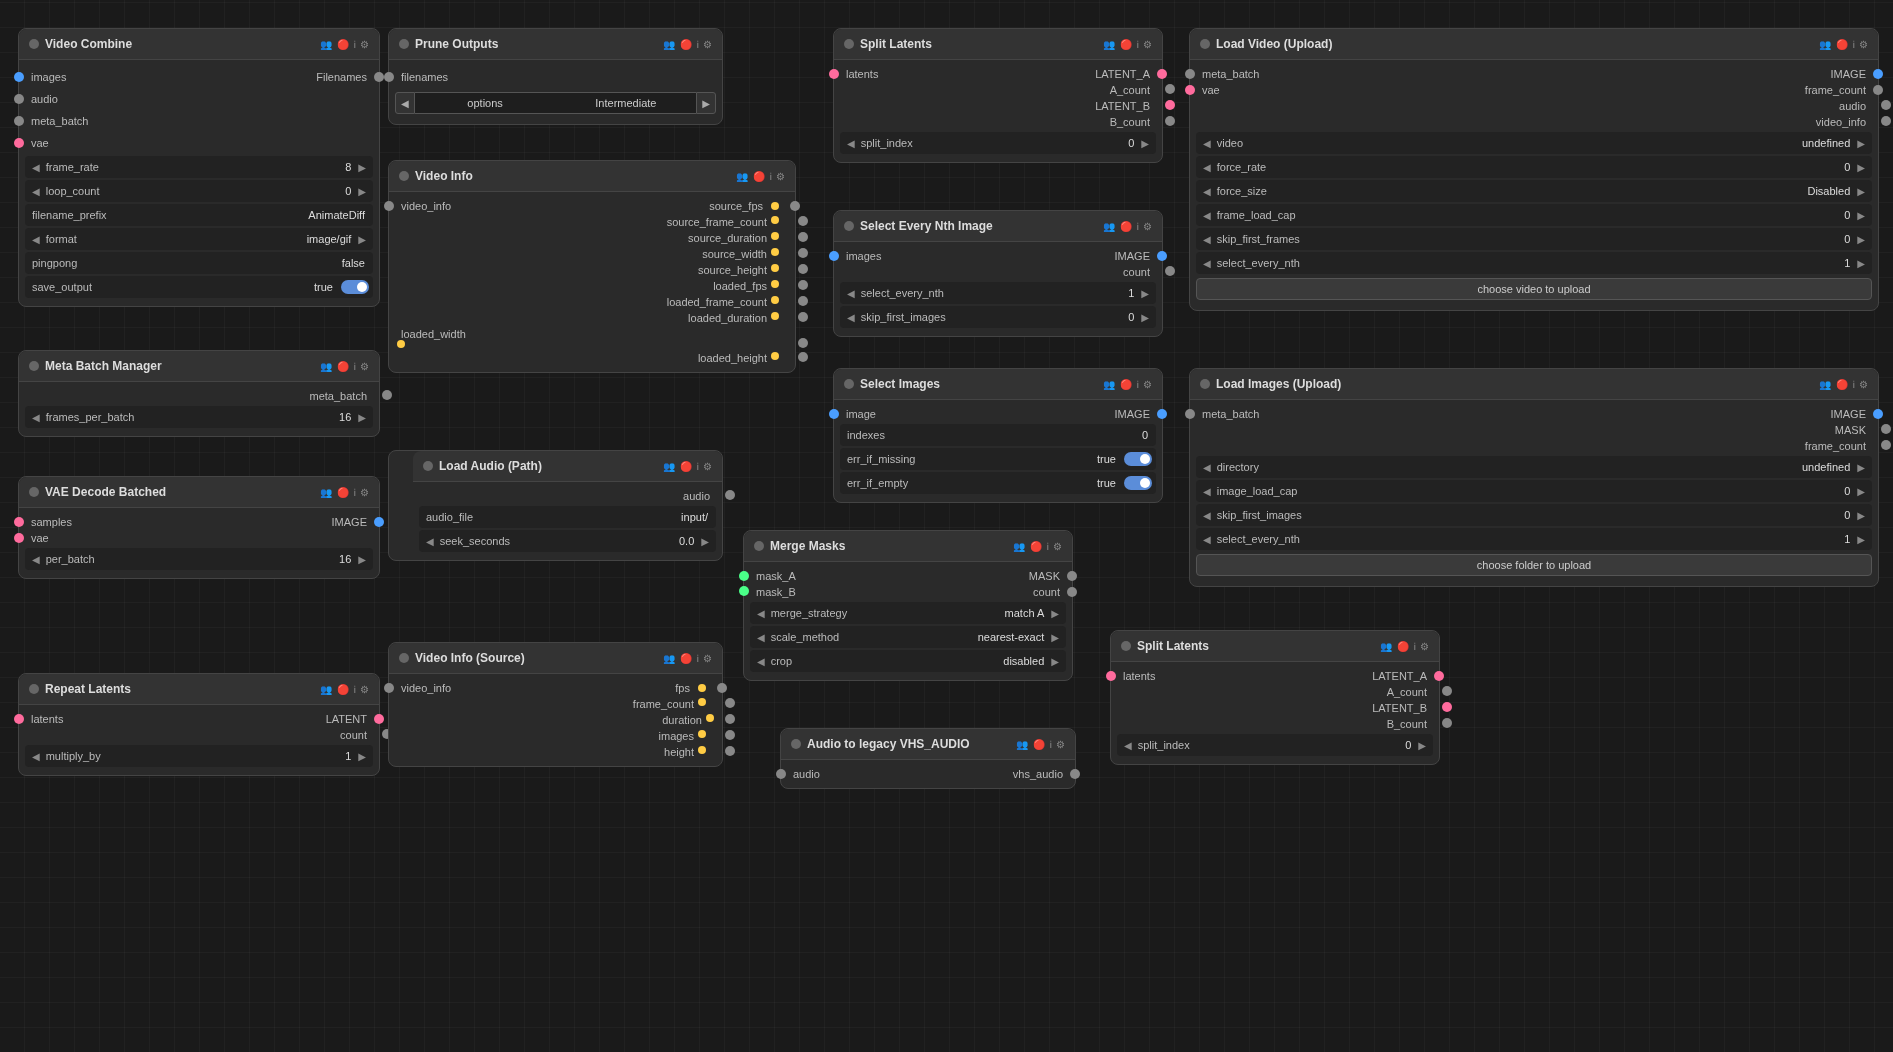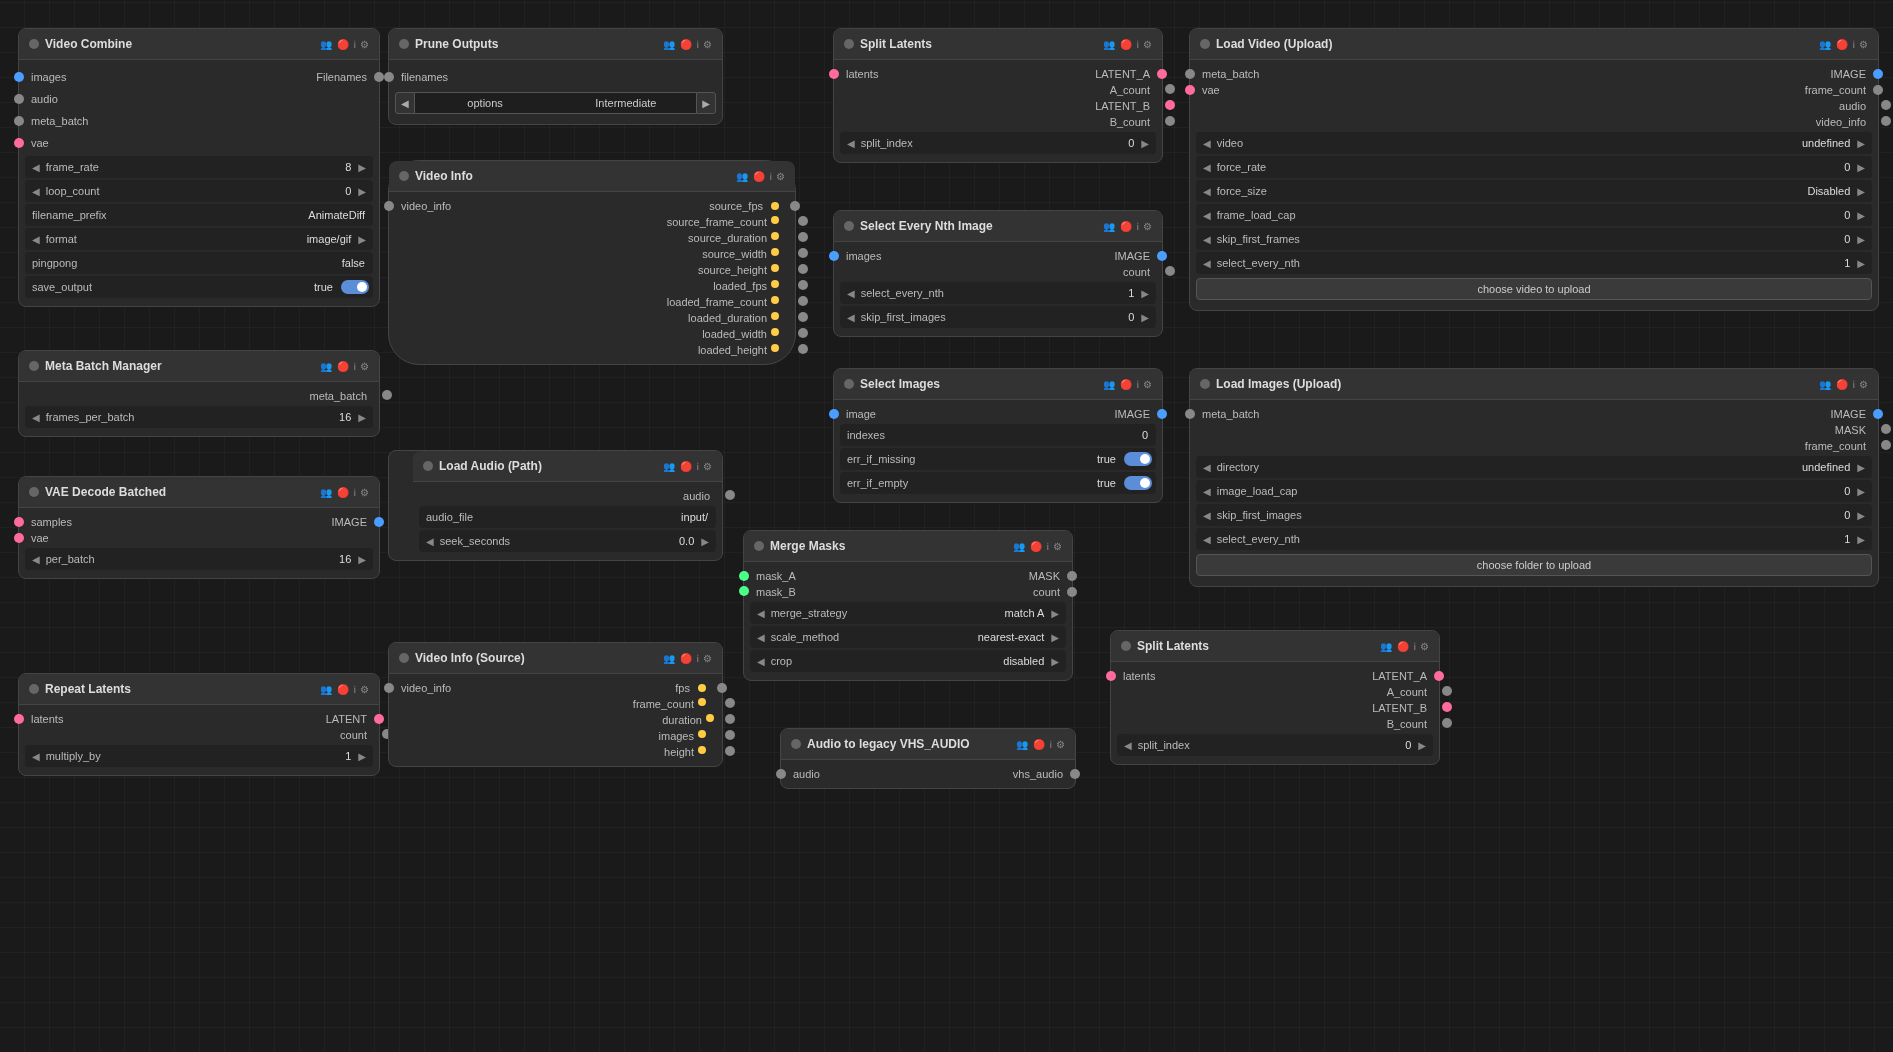--- a/index.html
+++ b/index.html
@@ -452,21 +452,21 @@
       </div>
       <div class="field-row">
         <span class="field-arrow">◀</span>
         <span class="field-label">frames_per_batch</span>
         <span class="field-value">16</span>
         <span class="field-arrow">▶</span>
       </div>
     </div>
   </div>
 
-  <div class="node" style="left:388px;top:160px;width:408px;border-radius:31px;">
+  <div class="node" style="left:388px;top:160px;width:408px;">
     <div class="node-header">
       <div class="node-dot"></div>
       <span class="node-title">Video Info</span>
       <div class="node-icons">
         <span>👥</span>
         <span>🔴</span>
         <span>ℹ</span>
         <span>⚙</span>
       </div>
     </div>
@@ -510,21 +510,21 @@
       <div style="display:flex;justify-content:flex-end;padding:2px 8px;position:relative;">
         <span class="port-label">loaded_frame_count</span>
         <div class="indicator-dot ind-yellow" style="margin-right:8px;"></div>
         <div class="port-dot port-grey" style="right:-13px;"></div>
       </div>
       <div style="display:flex;justify-content:flex-end;padding:2px 8px;position:relative;">
         <span class="port-label">loaded_duration</span>
         <div class="indicator-dot ind-yellow" style="margin-right:8px;"></div>
         <div class="port-dot port-grey" style="right:-13px;"></div>
       </div>
-      <div style="display:flex;justify-content:flex-end;padding:2px 8px;position:relative;">
+      <div style="display:flex;justify-content:flex-end;padding:2px 8px;position:relative;flex-direction:column;">
         <span class="port-label">loaded_width</span>
         <div class="indicator-dot ind-yellow" style="margin-right:8px;"></div>
         <div class="port-dot port-grey" style="right:-13px;"></div>
       </div>
       <div style="display:flex;justify-content:flex-end;padding:2px 8px;position:relative;">
         <span class="port-label">loaded_height</span>
         <div class="indicator-dot ind-yellow" style="margin-right:8px;"></div>
         <div class="port-dot port-grey" style="right:-13px;"></div>
       </div>
     </div>

